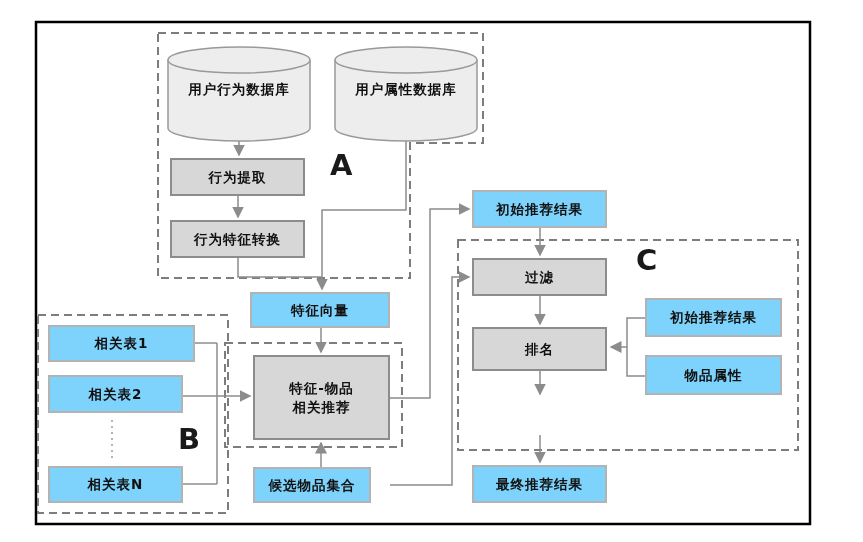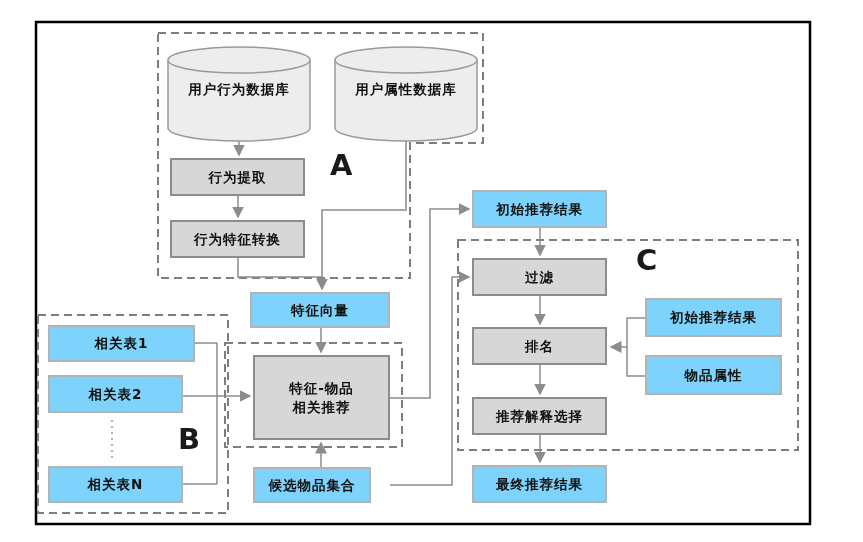--- a/index.html
+++ b/index.html
@@ -95,20 +95,19 @@
 
   <div class="node box-dark two-line" style="left:253px;top:355px;width:137px;height:85px;">
     <div>特征-物品</div>
     <div>相关推荐</div>
   </div>
 
   <div class="node box-light" style="left:253px;top:467px;width:118px;height:36px;">候选物品集合</div>
 
   <div class="node box-light" style="left:472px;top:190px;width:135px;height:38px;">初始推荐结果</div>
   <div class="node box-dark" style="left:472px;top:258px;width:135px;height:38px;">过滤</div>
-  <div class="node box-dark" style="left:472px;top:327px;width:135px;height:38px;text-align:right;">排名</div>
-  <div class="node box-dark" style="left:472px;top:397px;width:135px;height:38px;">推荐解释选择</div>
+  <div class="node box-dark" style="left:472px;top:327px;width:135px;height:44px;text-align:right;">排名</div>
   <div class="node box-light" style="left:472px;top:465px;width:135px;height:38px;">最终推荐结果</div>
 
   <div class="node box-light" style="left:645px;top:298px;width:137px;height:39px;">初始推荐结果</div>
   <div class="node box-light" style="left:645px;top:355px;width:137px;height:40px;">物品属性</div>
 
 </div>
 
 </body></html>

